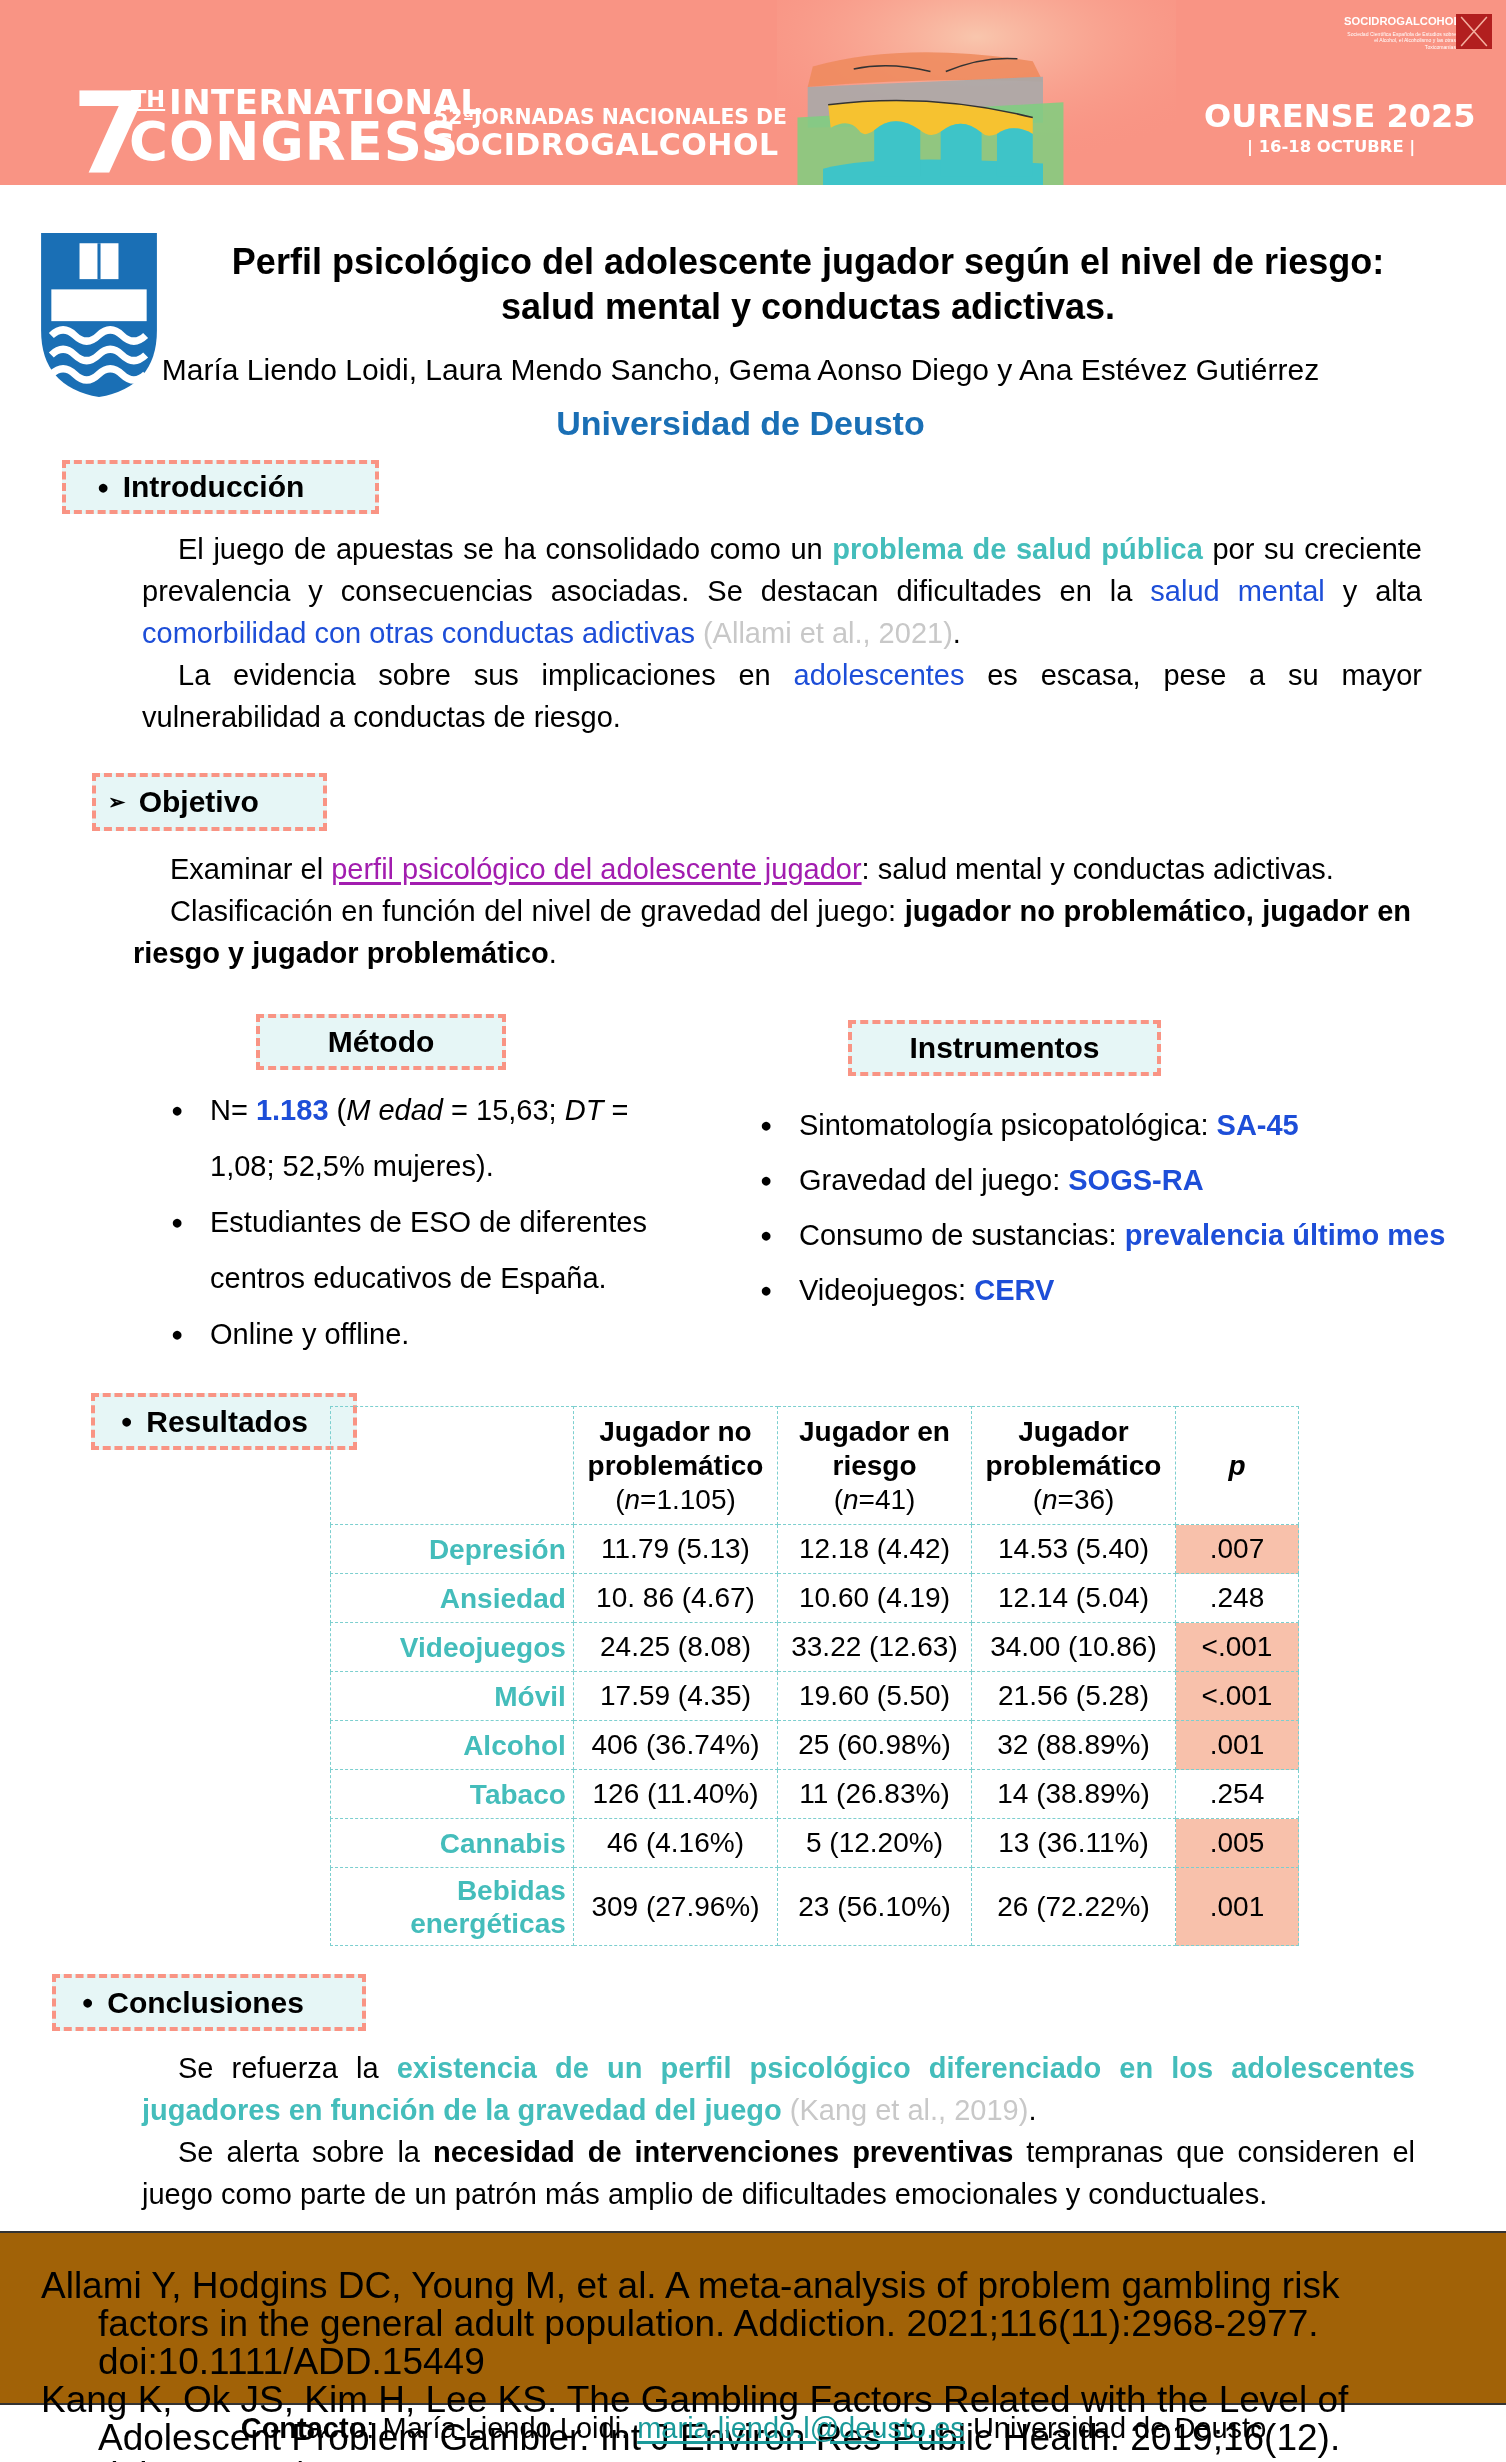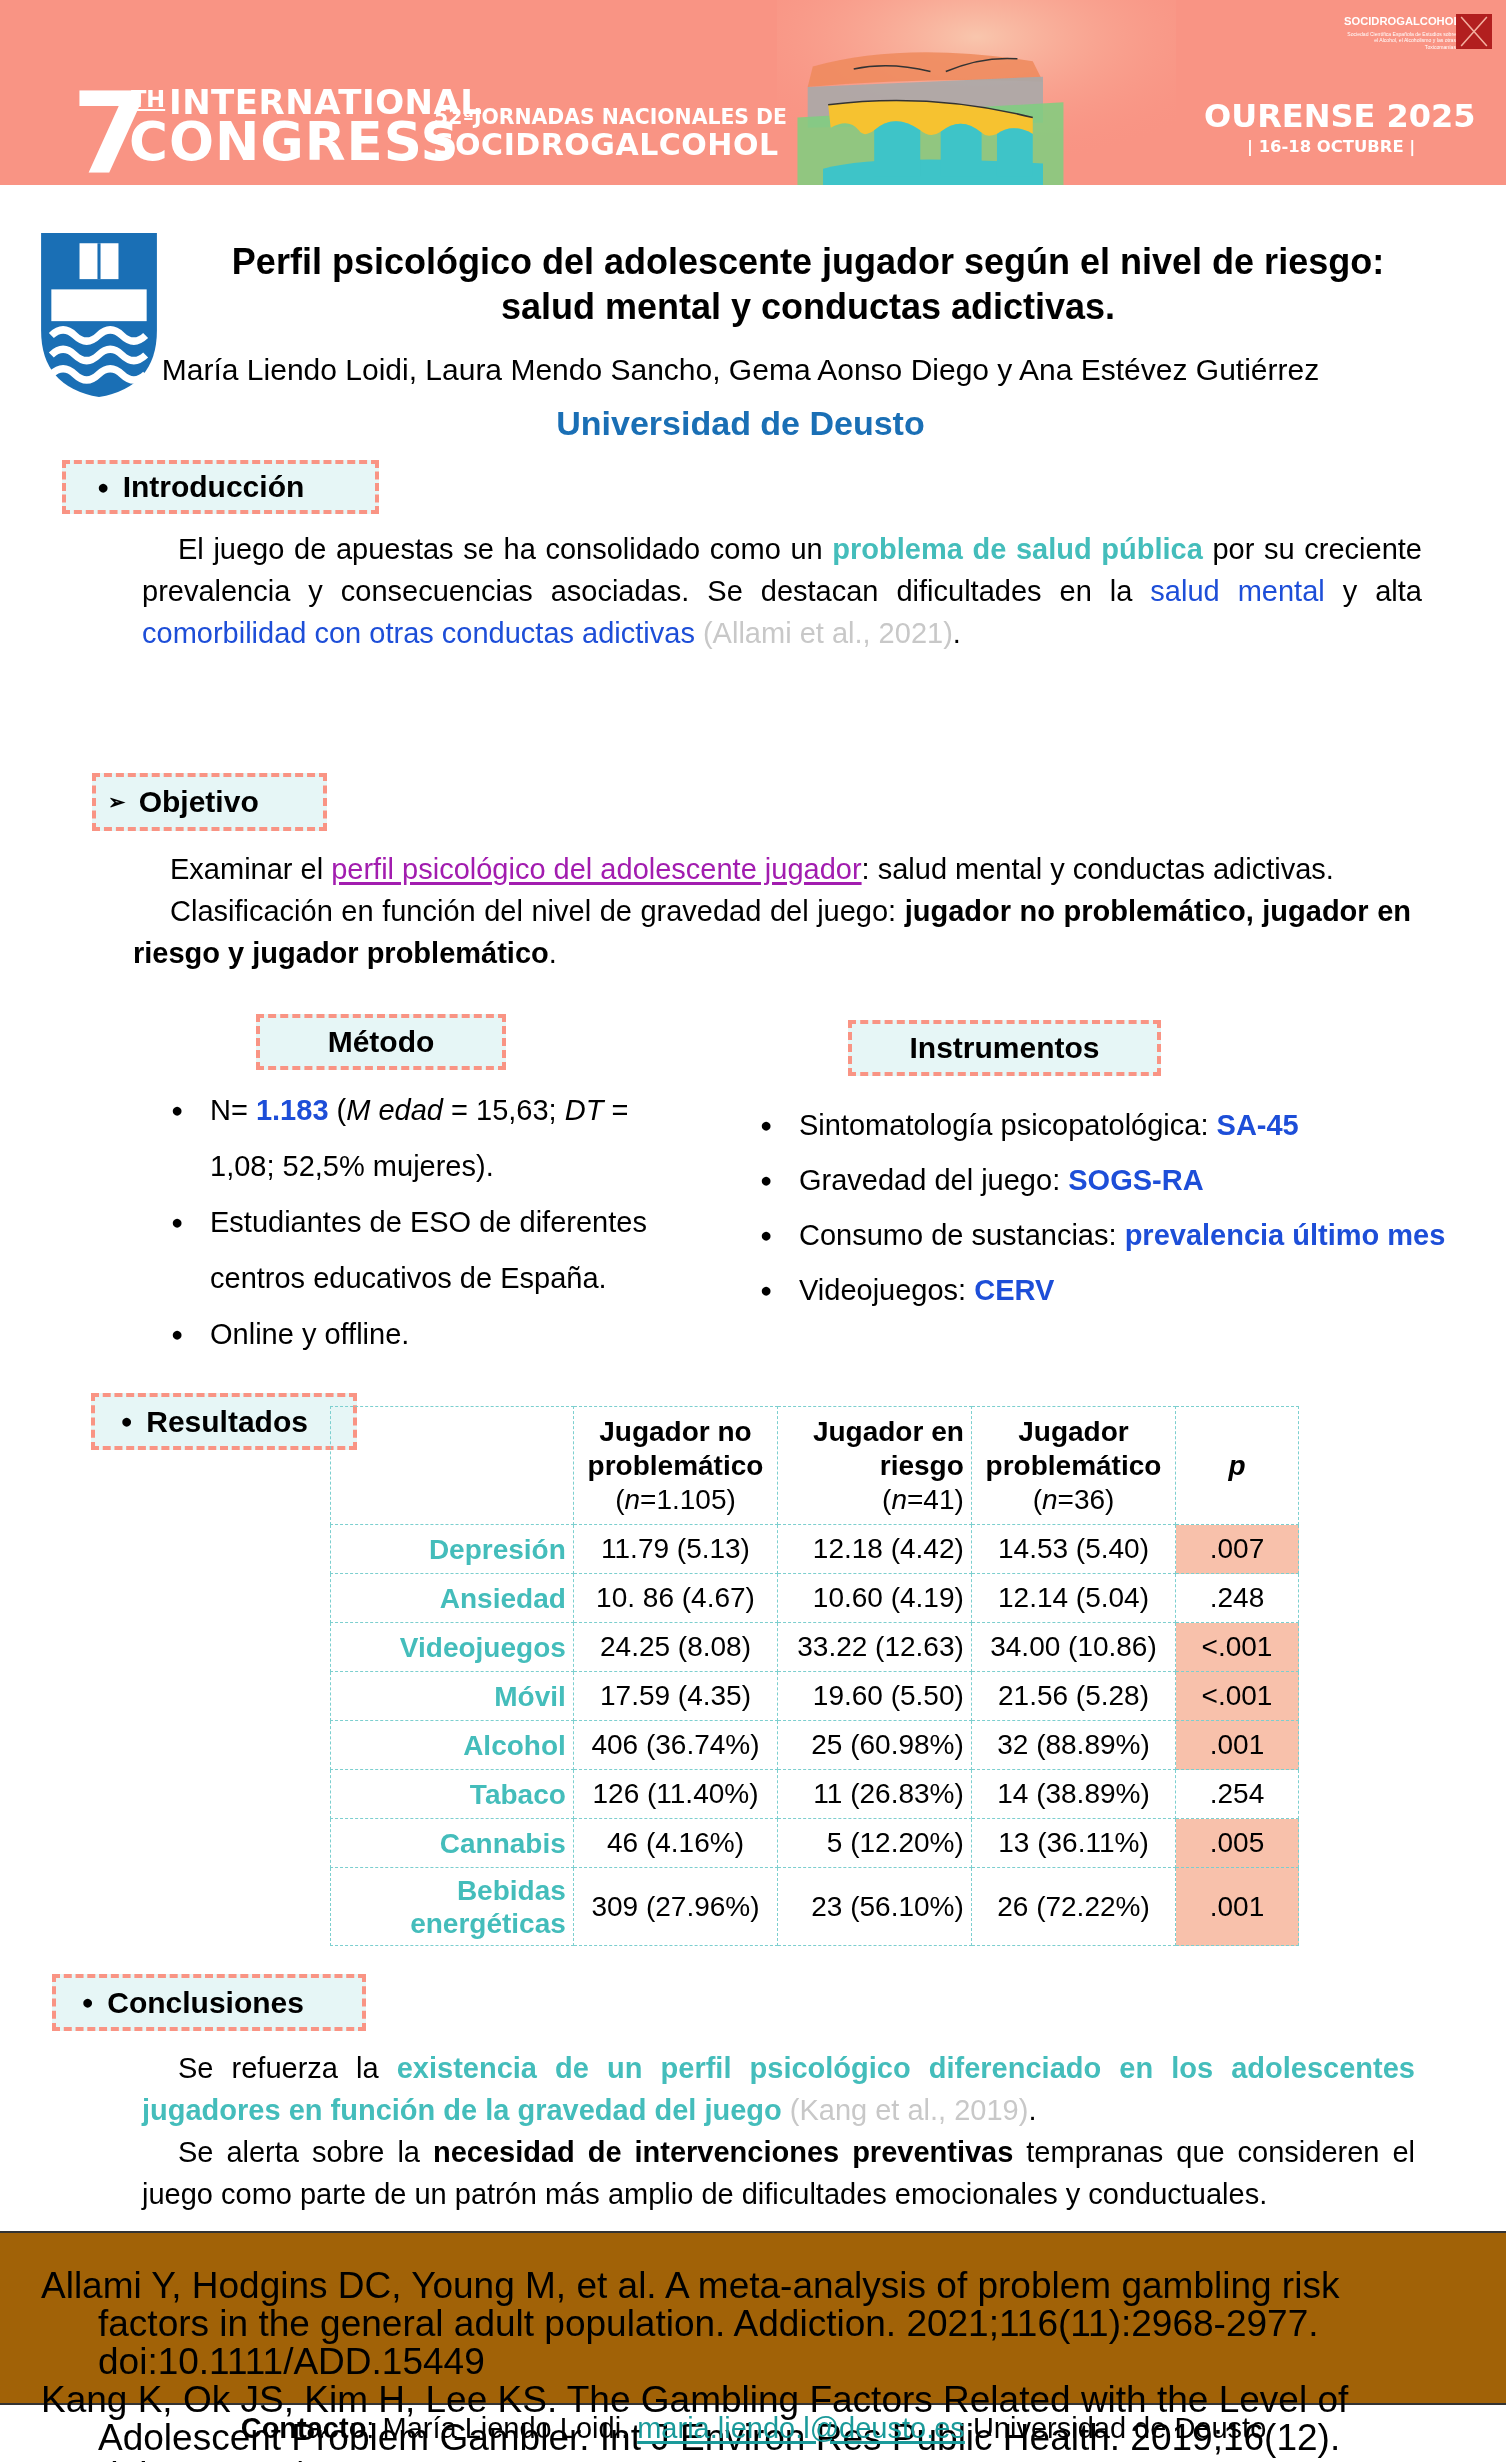--- a/index.html
+++ b/index.html
@@ -48,21 +48,21 @@
 
   
   .results { position: absolute; left: 330px; top: 1406px; border-collapse: collapse; font-size: 28px; }
   .results td, .results th { border: 1.5px dashed #7ccfcf; text-align: center; vertical-align: middle; padding: 0 7.2px; }
   .results thead th { height: 118px; font-weight: bold; line-height: 34px; margin-top: 17px; }
   .results thead .n { font-weight: normal; }
   .results tbody td { height: 49px; }
   .results tbody tr.tall td { height: 78px; }
   .results .rowlabel { text-align: right; color: #44bdbb; font-weight: bold; width: 243px; line-height: 33px; }
   .results .c1 { width: 204px; }
-  .results .c2 { width: 194px; text-align: right; }
+  .results .c2 { width: 194px; }
   .results .c3 { width: 204px; }
   .results .cp { width: 123px; }
   .results .sig { background: #f8c1ab; }
 
   
   .refs { position: absolute; left: 0; top: 2231px; width: 1507px; height: 174px; background: #a16207; border-top: 2px solid #333; border-bottom: 2px solid #333; padding: 34px 0 0 41px; font-size: 37px; line-height: 38px; }
   .refs p { padding-left: 57px; text-indent: -57px; width: 1400px; }
 
   .contact { position: absolute; left: 0; top: 2337px; width: 1507px; text-align: center; font-size: 29px; top: 2412px; }
   .contact a { color: #1a9a9a; text-decoration: underline; text-decoration-thickness: 2.6px; text-underline-offset: 3.1px; }
@@ -125,20 +125,21 @@
 </div>
 <div class="authors">María Liendo Loidi, Laura Mendo Sancho, Gema Aonso Diego y Ana Estévez Gutiérrez</div>
 <div class="university">Universidad de Deusto</div>
 
 <div class="tag" style="left:62px;top:460px;width:317px;height:54px;padding-left:31px;">
   <span class="bullet">●</span>
   <span>Introducción</span>
 </div>
 <div class="para" style="left:142px;top:528px;width:1280px;">
   <span class="indent"><span>El juego de apuestas se ha consolidado como un </span><span class="teal-b">problema de salud pública</span><span> por su creciente prevalencia y consecuencias asociadas. Se destacan dificultades en la </span><span class="teal">salud mental</span><span> y alta </span><span class="teal">comorbilidad con otras conductas adictivas</span><span class="grey"> (Allami et al., 2021)</span><span>.</span></span>
+  <span class="indent"><span>La evidencia sobre sus implicaciones en </span><span class="teal">adolescentes</span><span> es escasa, pese a su mayor vulnerabilidad a conductas de riesgo.</span></span>
 </div>
 
 <div class="tag" style="left:92px;top:773px;width:235px;height:58px;padding-left:12.3px;">
   <span class="bullet">➢</span>
   <span>Objetivo</span>
 </div>
 <div class="para" style="left:133px;top:848px;width:1278px;">
   <span class="indent" style="text-indent:37px;"><span>Examinar el </span><span class="ul-link">perfil psicológico del adolescente jugador</span><span>: salud mental y conductas adictivas.</span></span>
   <span class="indent" style="text-indent:37px;"><span>Clasificación en función del nivel de gravedad del juego: </span><b>jugador no problemático, jugador en riesgo y jugador problemático</b><span>.</span></span>
 </div>

